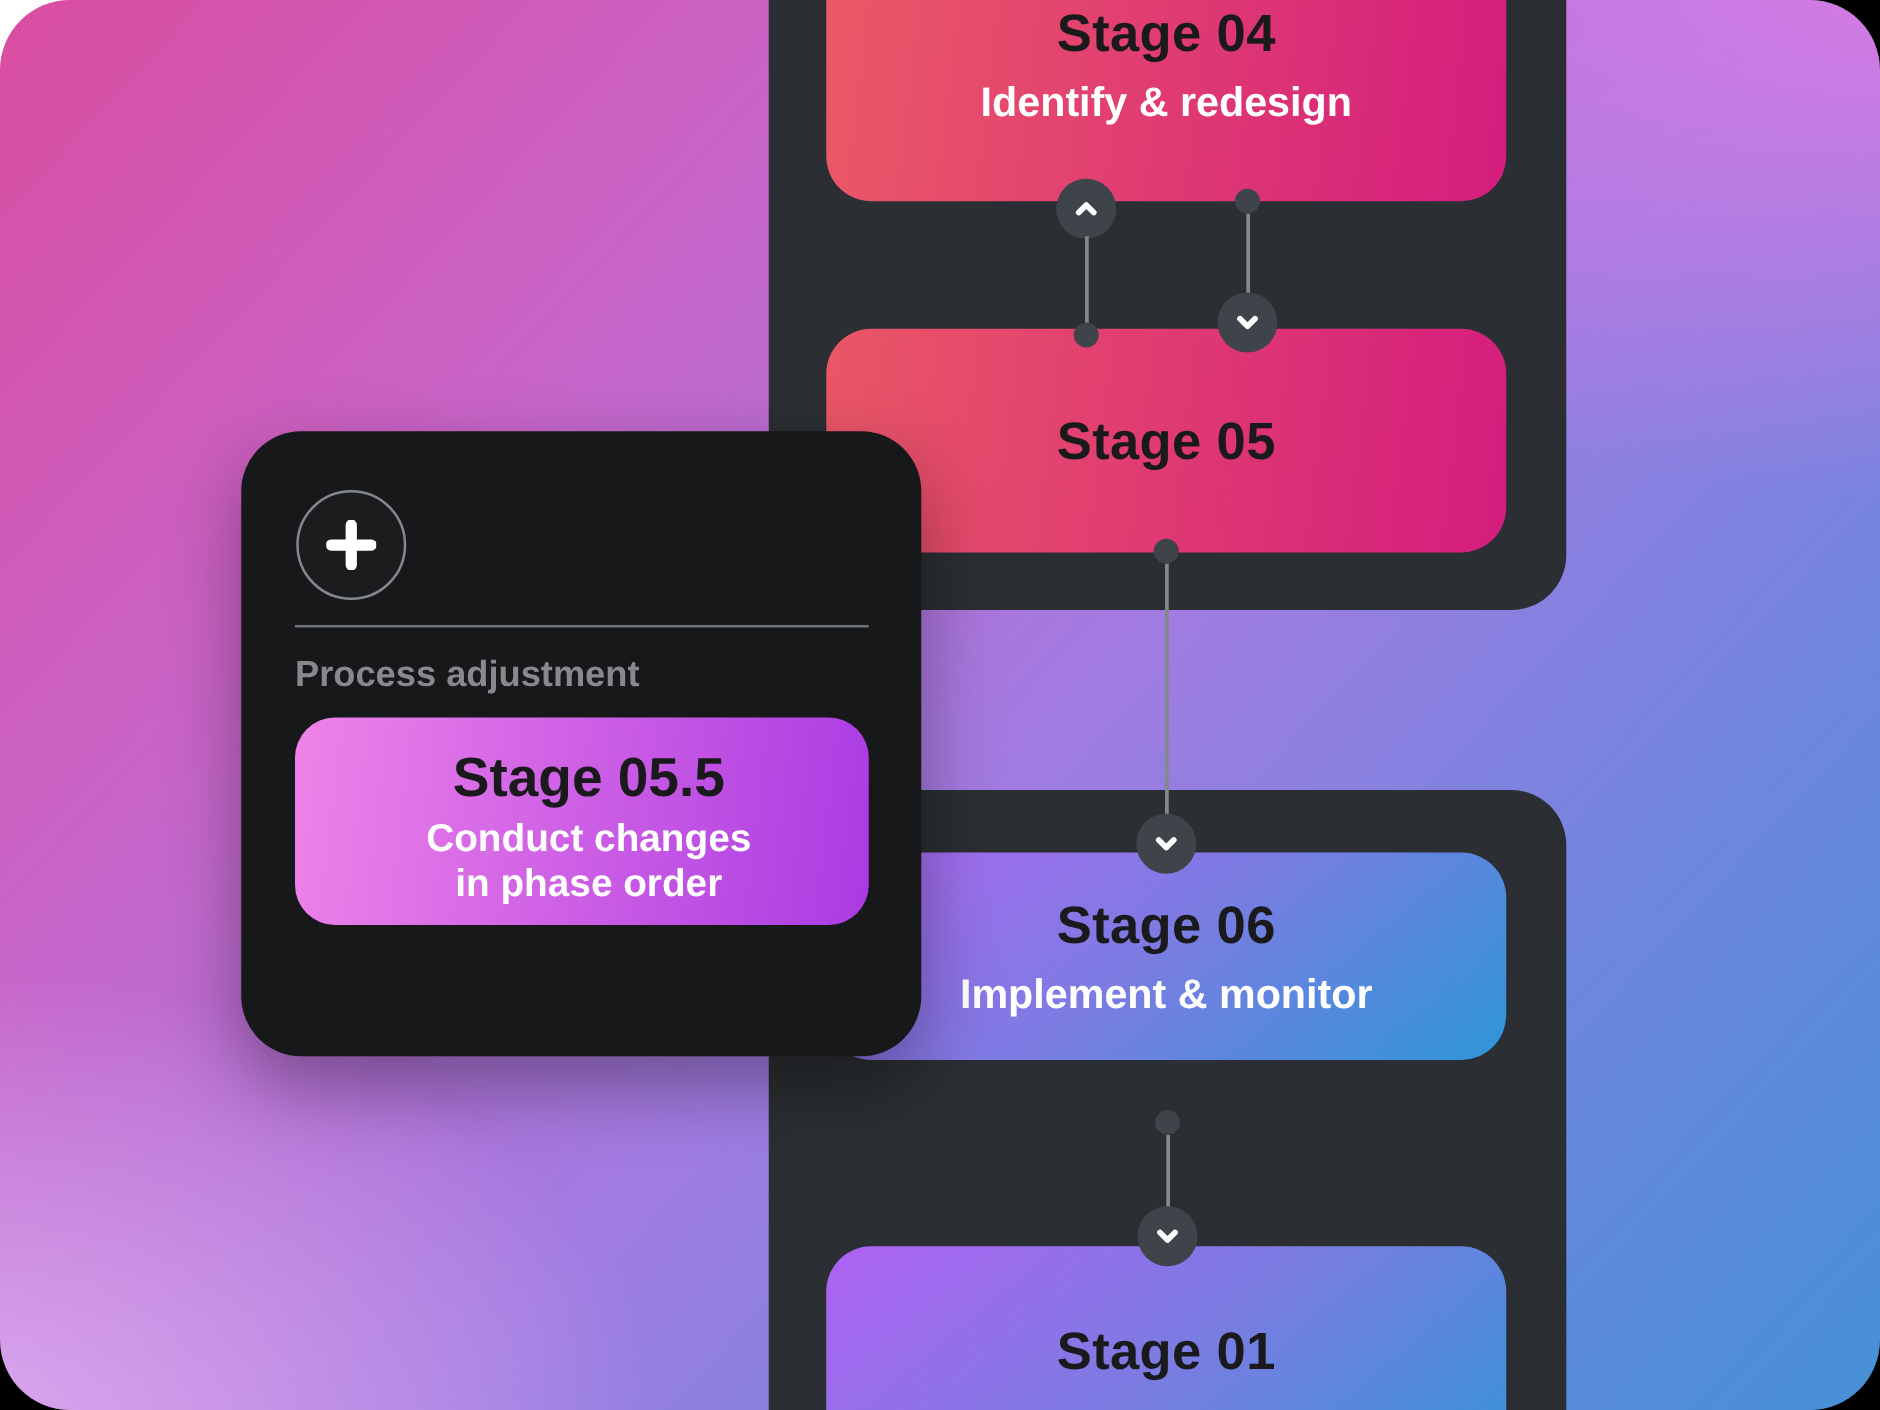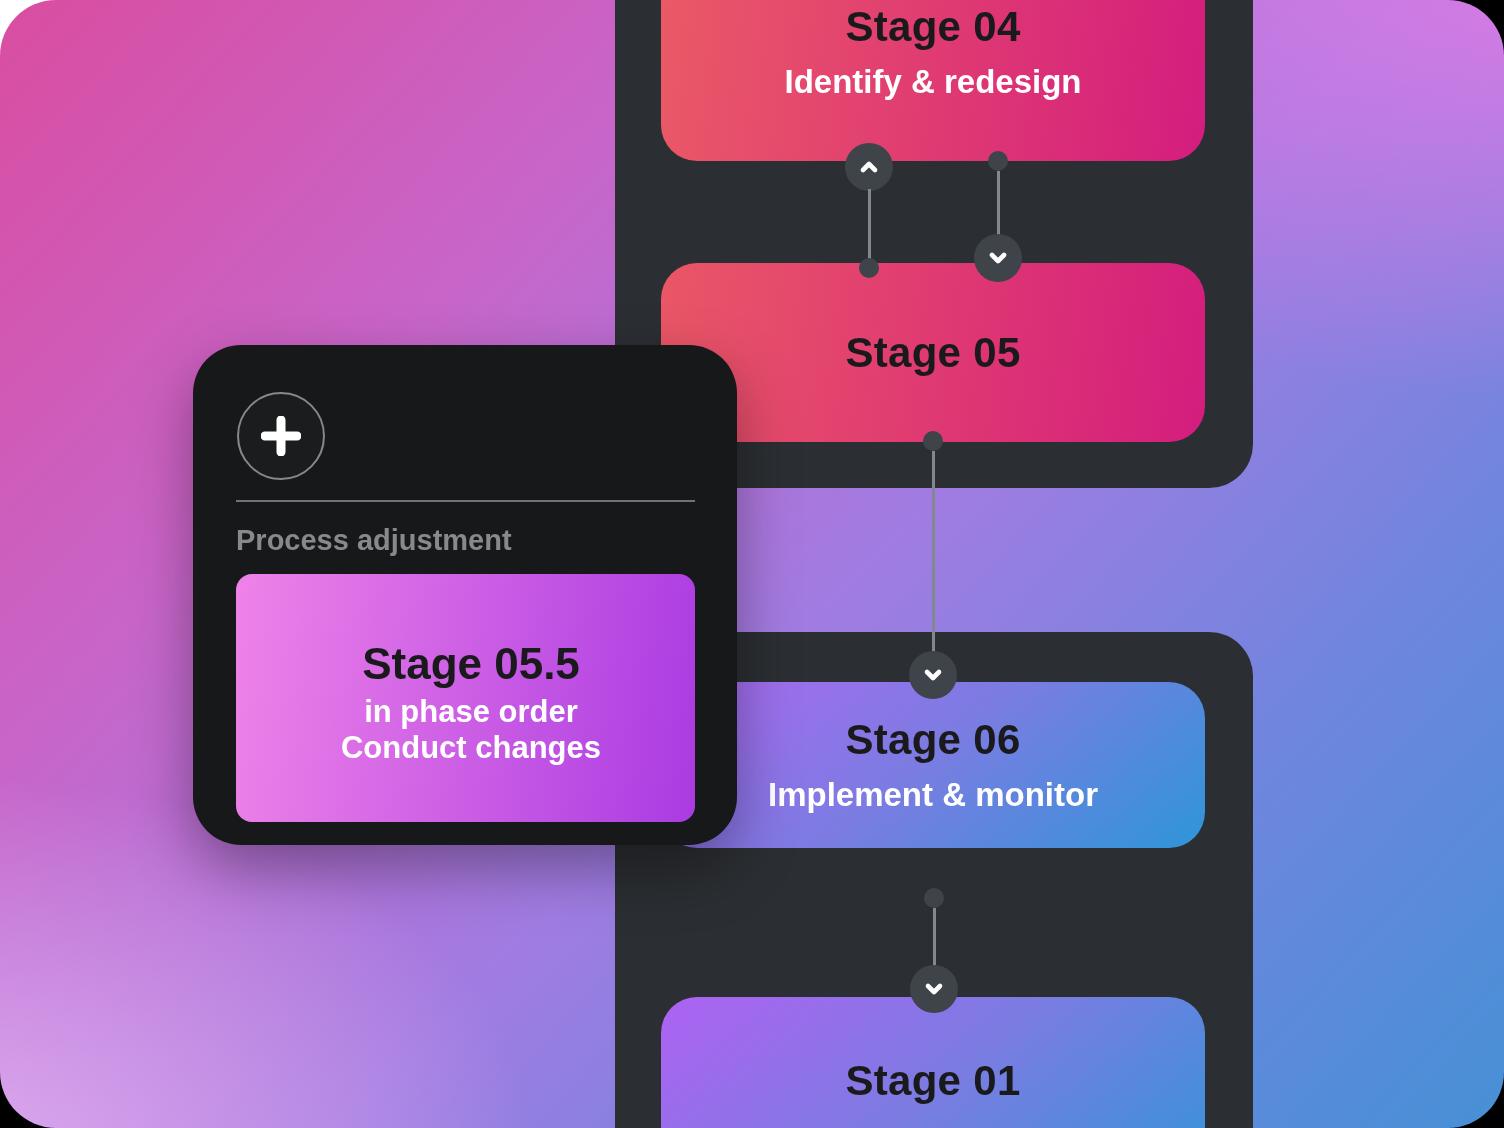--- a/index.html
+++ b/index.html
@@ -135,22 +135,22 @@
     position: absolute;
     left: 43px; top: 176px;
     font-size: 29px;
     font-weight: 600;
     color: #87898c;
     line-height: 38px;
   }
   .stage-055 {
     position: absolute;
     left: 43px; top: 229px;
-    width: 459px; height: 248px;
-    border-radius: 16px;
+    width: 459px; height: 166px;
+    border-radius: 32px;
     background: linear-gradient(97deg, #ef83e8 0%, #aa3be2 100%);
     display: flex;
     flex-direction: column;
     align-items: center;
     justify-content: center;
     gap: 5px;
     padding-top: 8px;
     box-sizing: border-box;
     text-align: center;
     padding-left: 11px;
@@ -231,19 +231,19 @@
     <button class="add-btn">
       <svg width="40" height="40" viewBox="0 0 40 40">
         <path d="M20 4 V36 M4 20 H36" fill="none" stroke="#ffffff" stroke-width="9" stroke-linecap="round"></path>
       </svg>
     </button>
     <div class="divider"></div>
     <div class="section-label">Process adjustment</div>
     <div class="stage-055">
       <div class="t">Stage 05.5</div>
       <div>
+        <div class="s">Conduct changes</div>
         <div class="s">in phase order</div>
-        <div class="s">Conduct changes</div>
       </div>
     </div>
   </div>
 
 </div>
 
 </body></html>

